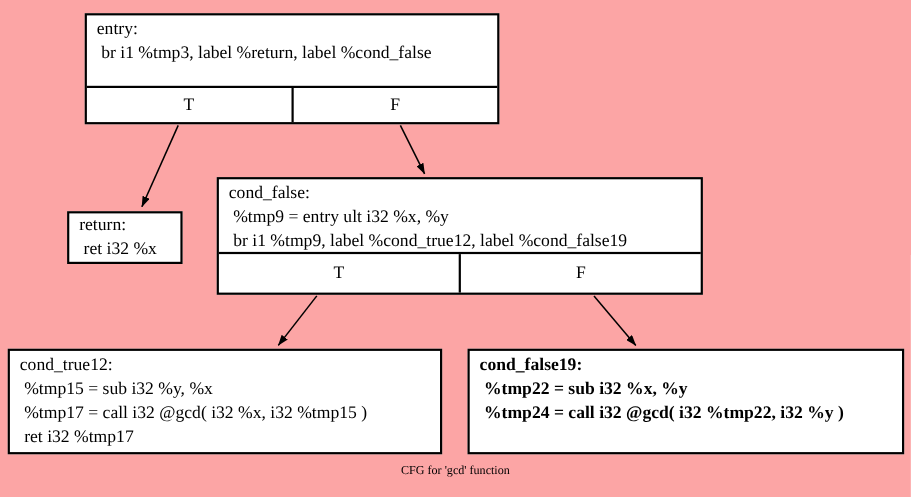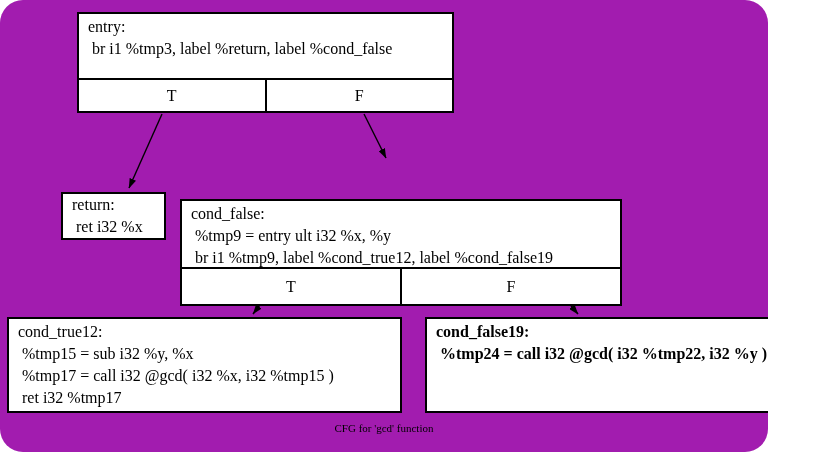--- a/index.html
+++ b/index.html
@@ -3,25 +3,24 @@
 <meta charset="utf-8">
 <style>
   html, body { margin: 0; padding: 0; }
   body {
     background: #ffffff;
     font-family: "Liberation Serif", "DejaVu Serif", serif;
     color: #000000;
   }
   .canvas {
     position: relative;
-    width: 768px;
+    width: 828px;
     height: 452px;
-    background: #a21caf;
+    background: #fca5a5;
     overflow: hidden;
-    border-radius: 23px;
   }
   .node {
     position: absolute;
     box-sizing: border-box;
     border: 2px solid #000000;
     background: #ffffff;
   }
   .node .txt {
     padding: 2px 6px 0 9px;
   }
@@ -42,21 +41,21 @@
     align-items: center;
     justify-content: center;
     font-size: 16px;
   }
   .tf-cell.f-cell { border-left: 2px solid #000000; }
 
   .node-entry        { left: 77px;  top: 12px;  width: 377px; height: 101px; }
   .node-entry .tf-row        { height: 31px; }
   .node-return       { left: 61px;  top: 192px; width: 105px; height: 48px; }
   .node-return .txt  { padding-top: 0; }
-  .node-cond-false   { left: 180px; top: 161px; width: 442px; height: 107px; margin-top: 38px; }
+  .node-cond-false   { left: 197px; top: 161px; width: 442px; height: 107px; }
   .node-cond-false .tf-row   { height: 35px; }
   .node-cond-true12  { left: 7px;   top: 317px; width: 395px; height: 96px; }
   .node-cond-false19 { left: 425px; top: 317px; width: 397px; height: 96px; font-weight: bold; }
 
   .edges-svg {
     position: absolute;
     left: 0; top: 0;
     width: 828px; height: 452px;
     pointer-events: none;
   }
@@ -124,19 +123,20 @@
       <div class="line">cond_true12:</div>
       <div class="line"> %tmp15 = sub i32 %y, %x</div>
       <div class="line"> %tmp17 = call i32 @gcd( i32 %x, i32 %tmp15 )</div>
       <div class="line"> ret i32 %tmp17</div>
     </div>
   </div>
 
   <div class="node node-cond-false19">
     <div class="txt">
       <div class="line">cond_false19:</div>
+      <div class="line"> %tmp22 = sub i32 %x, %y</div>
       <div class="line"> %tmp24 = call i32 @gcd( i32 %tmp22, i32 %y )</div>
     </div>
   </div>
 
   <div class="caption">CFG for 'gcd' function</div>
 
 </div>
 
 </body></html>

